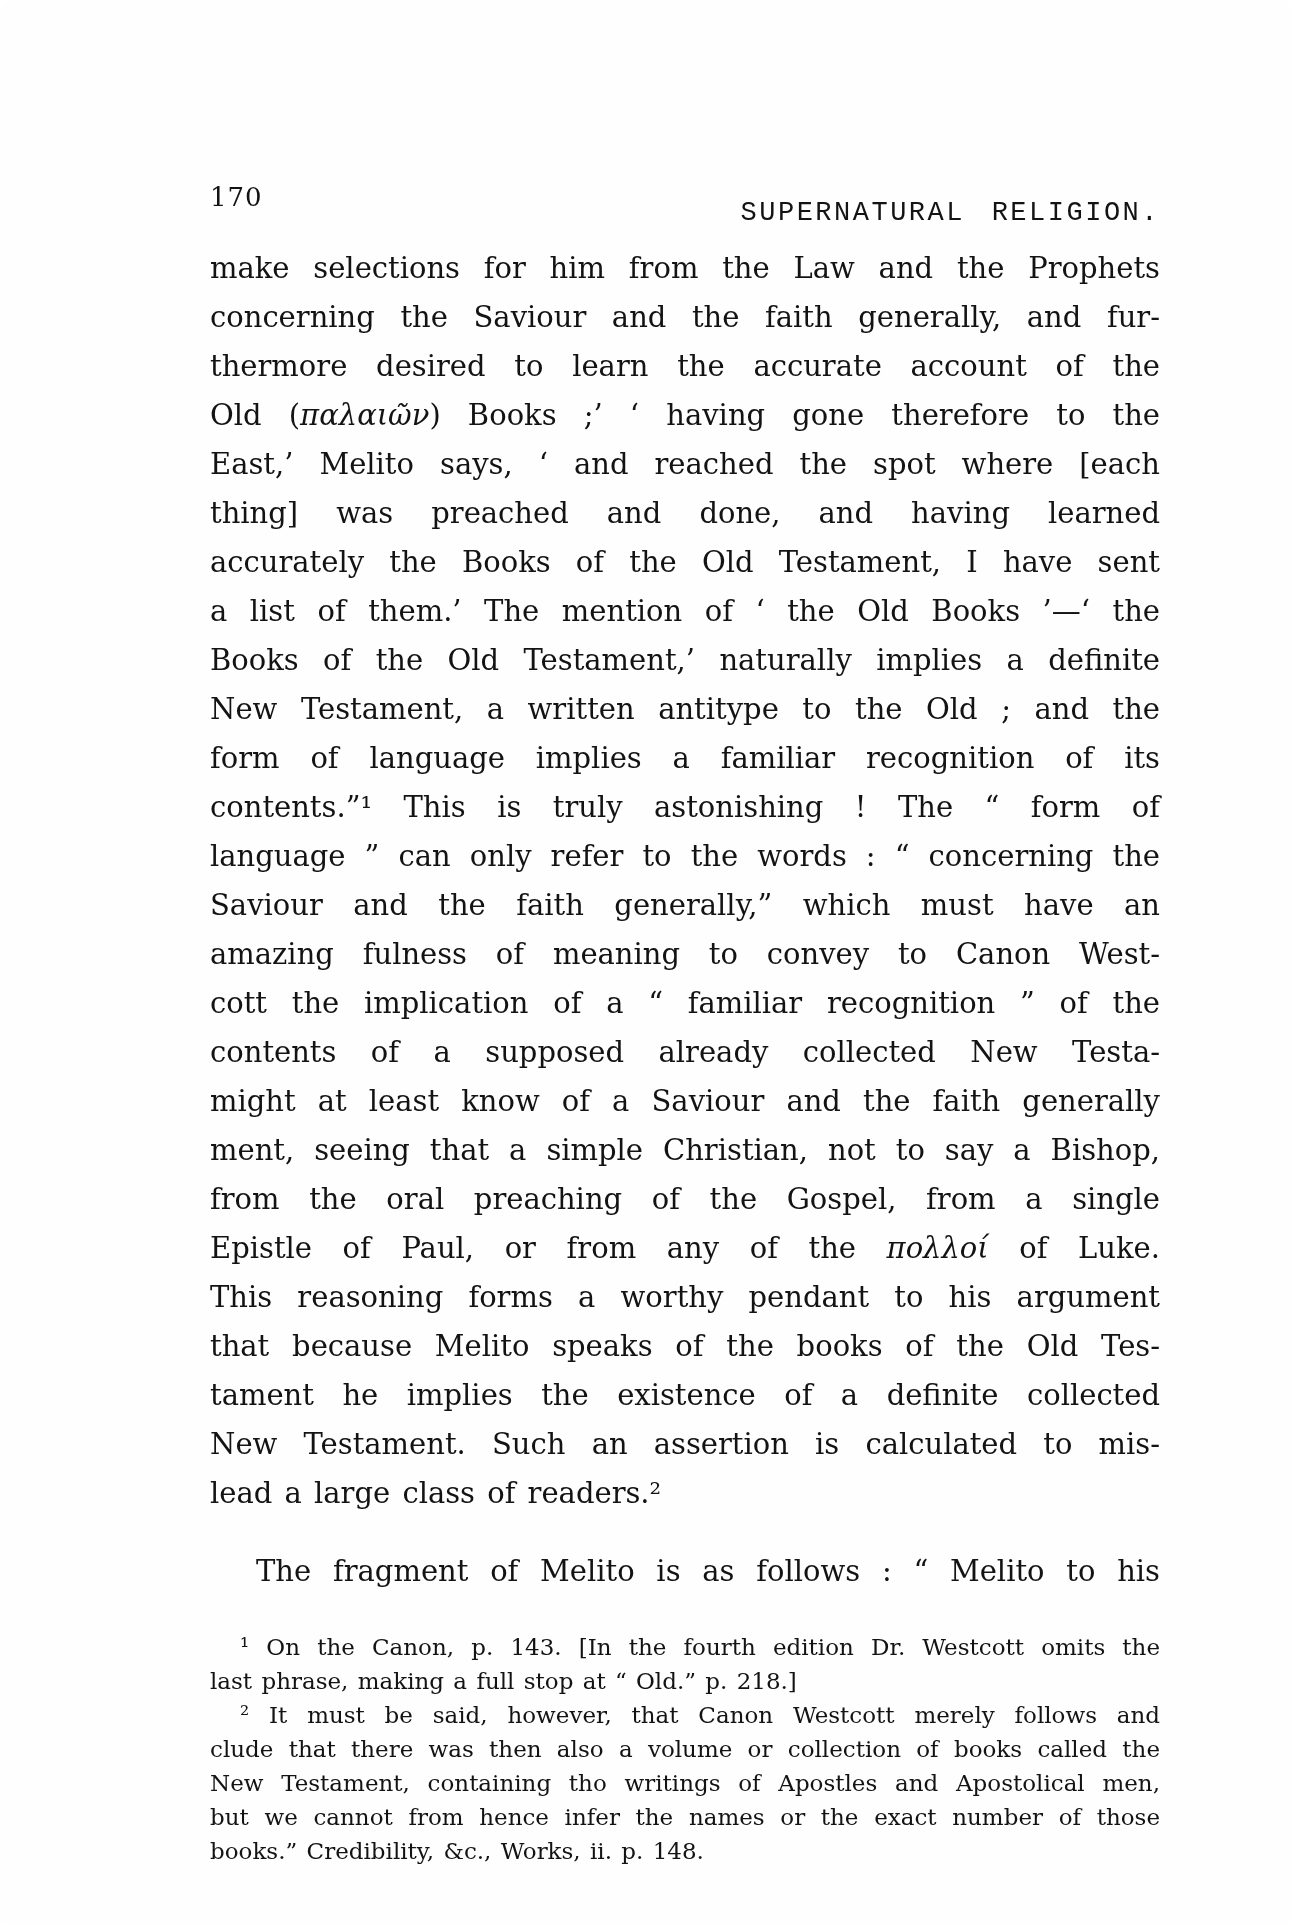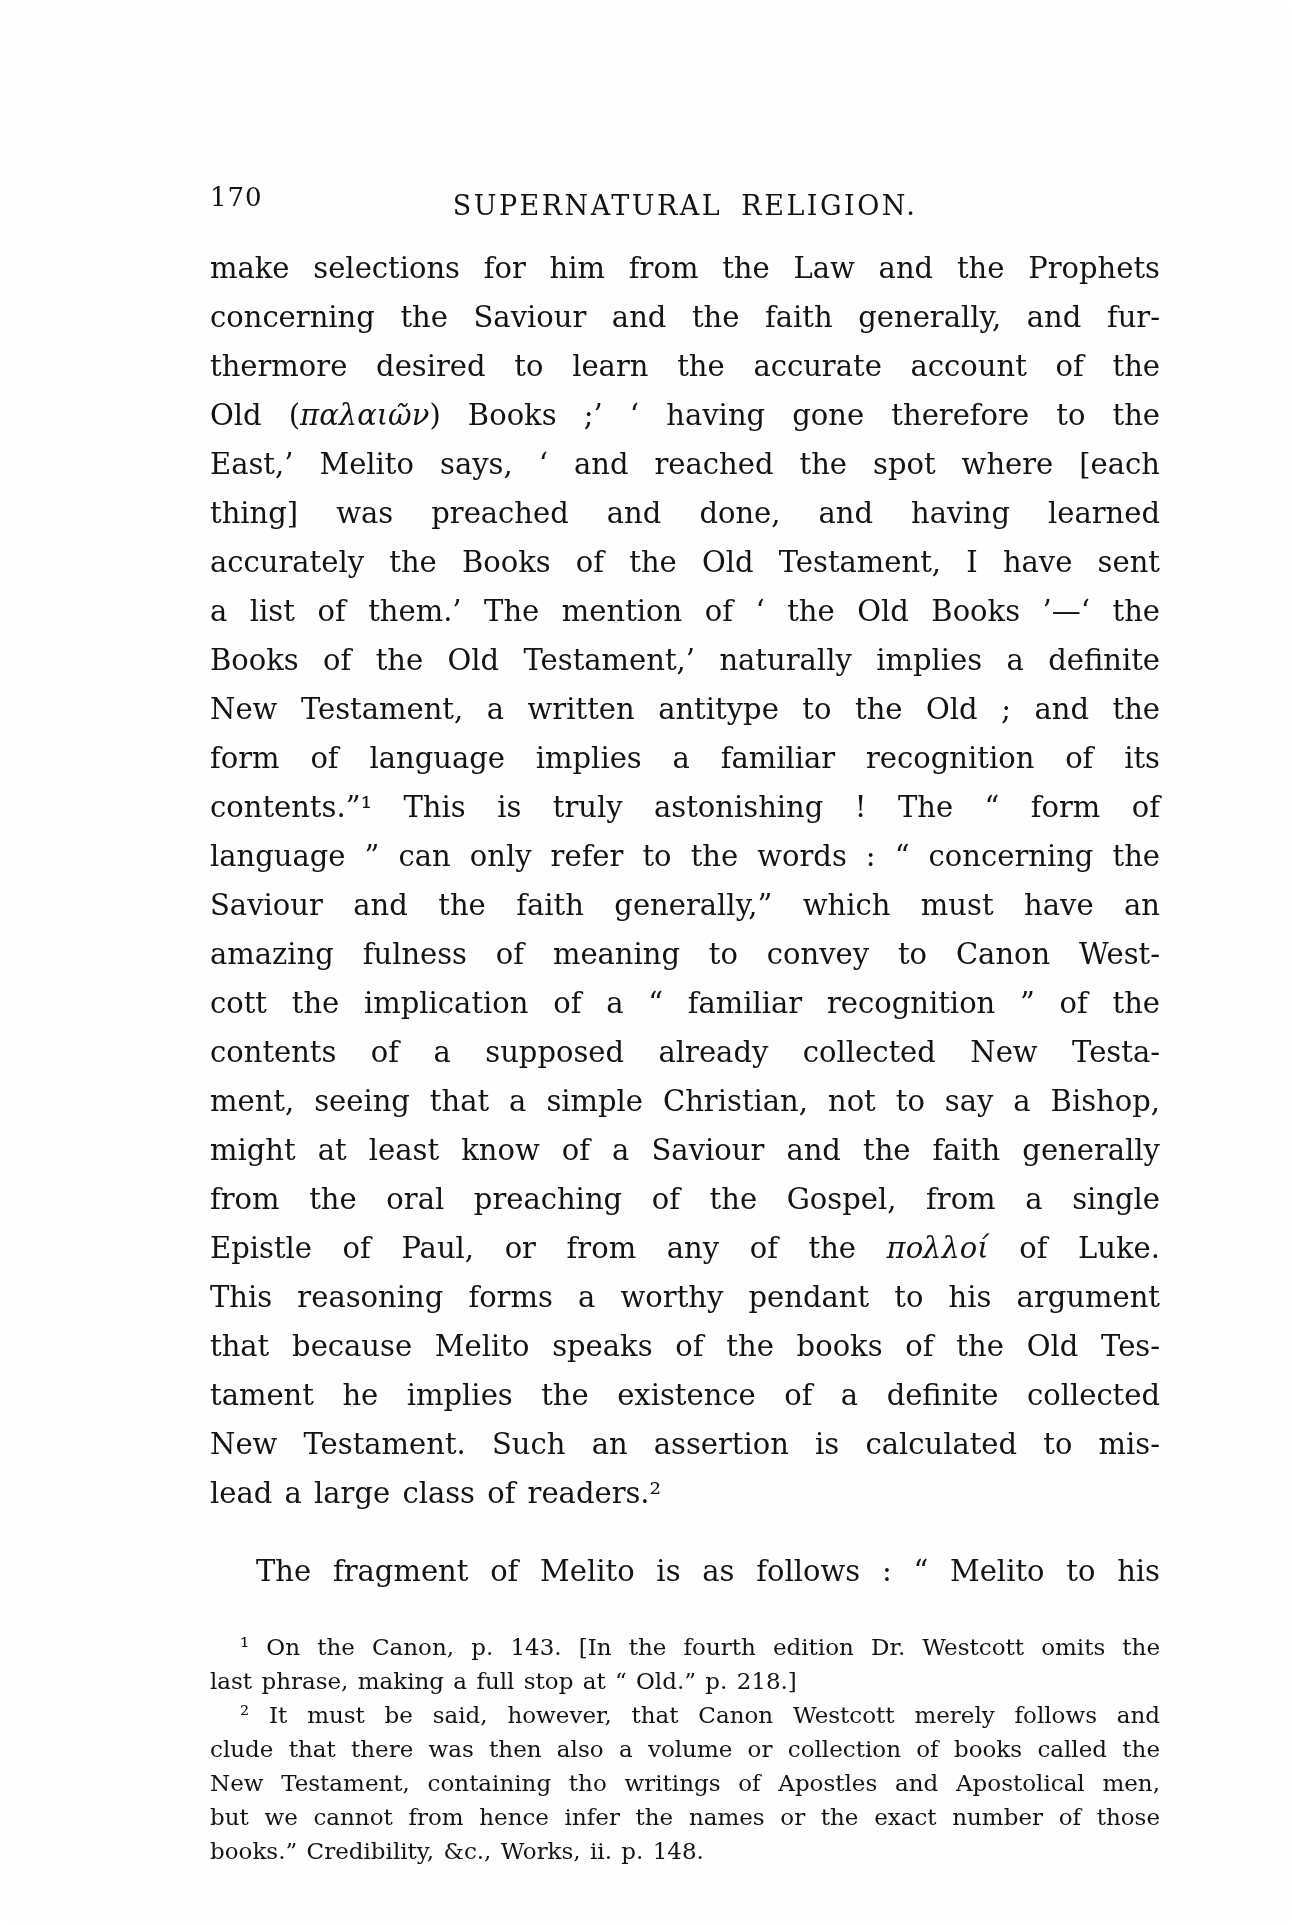--- a/index.html
+++ b/index.html
@@ -28,26 +28,27 @@
     position: absolute;
     left: 0;
     top: 0;
     font-size: 26px;
     letter-spacing: 1px;
   }
   .running-title {
     position: absolute;
     left: 0;
     right: 0;
-    top: 8px;
-    text-align: center;
+    top: 16px;
+    text-align: right;
     font-size: 27px;
     letter-spacing: 2.5px;
     word-spacing: 8px;
     white-space: nowrap;
+    font-family: Liberation Mono, monospace;
   }
   .body-text {
     position: absolute;
     top: 244px;
     left: 210px;
     width: 950px;
   }
   .body-text .line {
     font-size: 29px;
     line-height: 49px;
@@ -106,22 +107,22 @@
         <div class="line">a list of them.’  The mention of ‘ the Old Books ’—‘ the</div>
         <div class="line">Books of the Old Testament,’ naturally implies a definite</div>
         <div class="line">New Testament, a written antitype to the Old ; and the</div>
         <div class="line">form of language implies a familiar recognition of its</div>
         <div class="line">contents.”¹  This is truly astonishing !  The “ form of</div>
         <div class="line">language ” can only refer to the words : “ concerning the</div>
         <div class="line">Saviour and the faith generally,” which must have an</div>
         <div class="line">amazing fulness of meaning to convey to Canon West-</div>
         <div class="line">cott the implication of a “ familiar recognition ” of the</div>
         <div class="line">contents of a supposed already collected New Testa-</div>
+        <div class="line">might at least know of a Saviour and the faith generally</div>
         <div class="line">ment, seeing that a simple Christian, not to say a Bishop,</div>
-        <div class="line">might at least know of a Saviour and the faith generally</div>
         <div class="line">from the oral preaching of the Gospel, from a single</div>
         <div class="line">Epistle of Paul, or from any of the <i>πολλοί</i> of Luke.</div>
         <div class="line">This reasoning forms a worthy pendant to his argument</div>
         <div class="line">that because Melito speaks of the books of the Old Tes-</div>
         <div class="line">tament he implies the existence of a definite collected</div>
         <div class="line">New Testament.  Such an assertion is calculated to mis-</div>
         <div class="line">lead a large class of readers.²</div>
       </div>
     <div class="para indent-first">
         <div class="line">The fragment of Melito is as follows : “ Melito to his</div>

